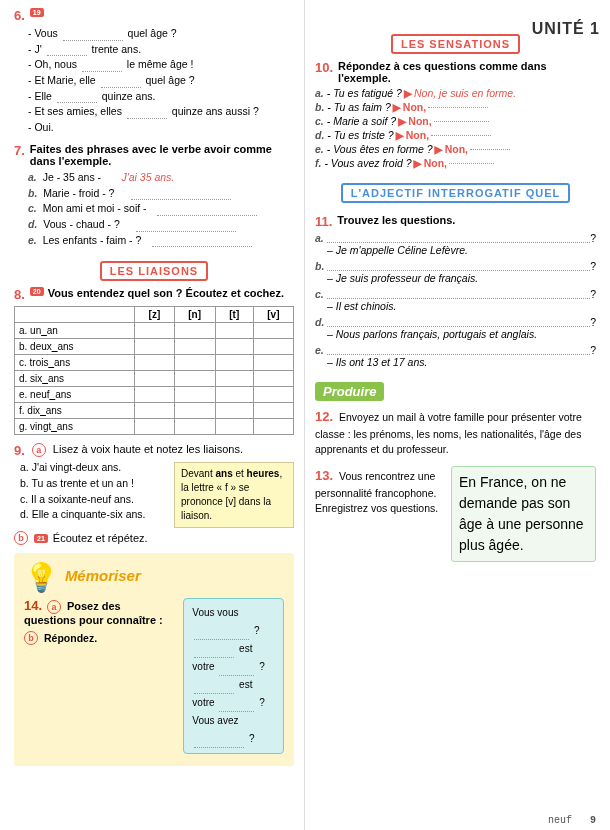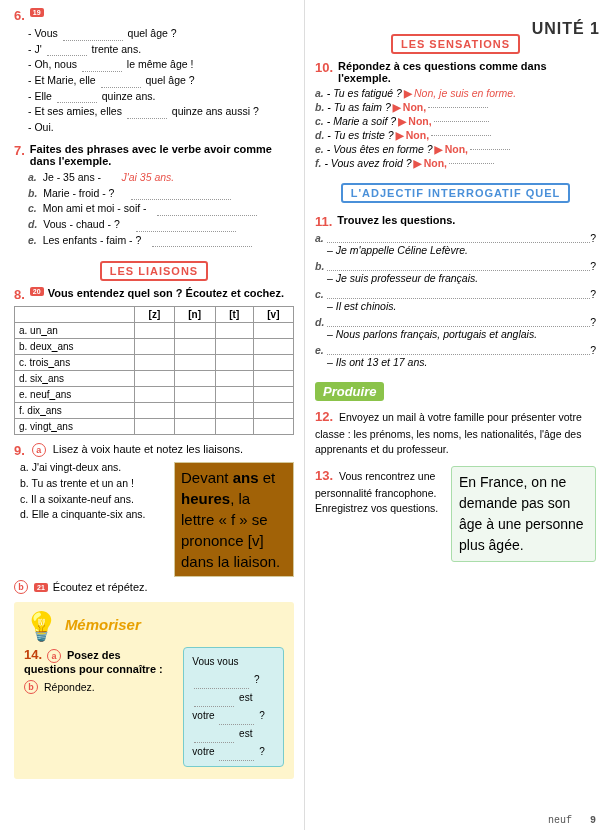--- a/index.html
+++ b/index.html
@@ -152,24 +152,24 @@
       min-width: 20px;
     }
 
     .liaison-table td:first-child {
       text-align: left;
       padding-left: 4px;
     }
 
     
     .note-box {
-      background: #a16207;
+      background: #fef9c3;
       border: 1px solid #d4c89a;
       padding: 4px 6px;
-      font-size: 15px;
+      font-size: 10px;
       line-height: 1.4;
       float: right;
       width: 120px;
       margin-top: 2px;
     }
 
     .note-box strong {
       font-weight: bold;
     }
 
@@ -505,27 +505,28 @@
       </div>
       <div class="memoriser-content">
         <div class="memoriser-q14-left">
           <div style="margin-bottom:3px;">
             <span class="memoriser-q14-num">14.</span>
             <span class="circle-a" style="display:inline-flex; margin-left:2px;">a</span>
             <span style="font-weight:bold; font-size:11px;"> Posez des questions pour connaître :</span>
           </div>
           <div style="display:flex; align-items:center; gap:3px; margin-top:5px;">
             <span class="circle-b">b</span>
-            <span style="font-weight:normal;">Répondez.</span>
+            <span style="font-weight:bold;">Répondez.</span>
           </div>
         </div>
         <div class="memoriser-right">
           <div>Vous vous <span class="dotted-line" style="width:55px;"></span> ?</div>
           <div><span class="dotted-line" style="width:40px;"></span> est votre <span class="dotted-line" style="width:35px;"></span> ?</div>
           <div><span class="dotted-line" style="width:40px;"></span> est votre <span class="dotted-line" style="width:35px;"></span> ?</div>
+          <div>Vous avez <span class="dotted-line" style="width:50px;"></span> ?</div>
         </div>
       </div>
     </div>
 
   </div>
 
   <div class="right-col" style="padding-top:28px;">
 
     <div class="centered-banner">
       <div class="section-banner">LES SENSATIONS</div>

